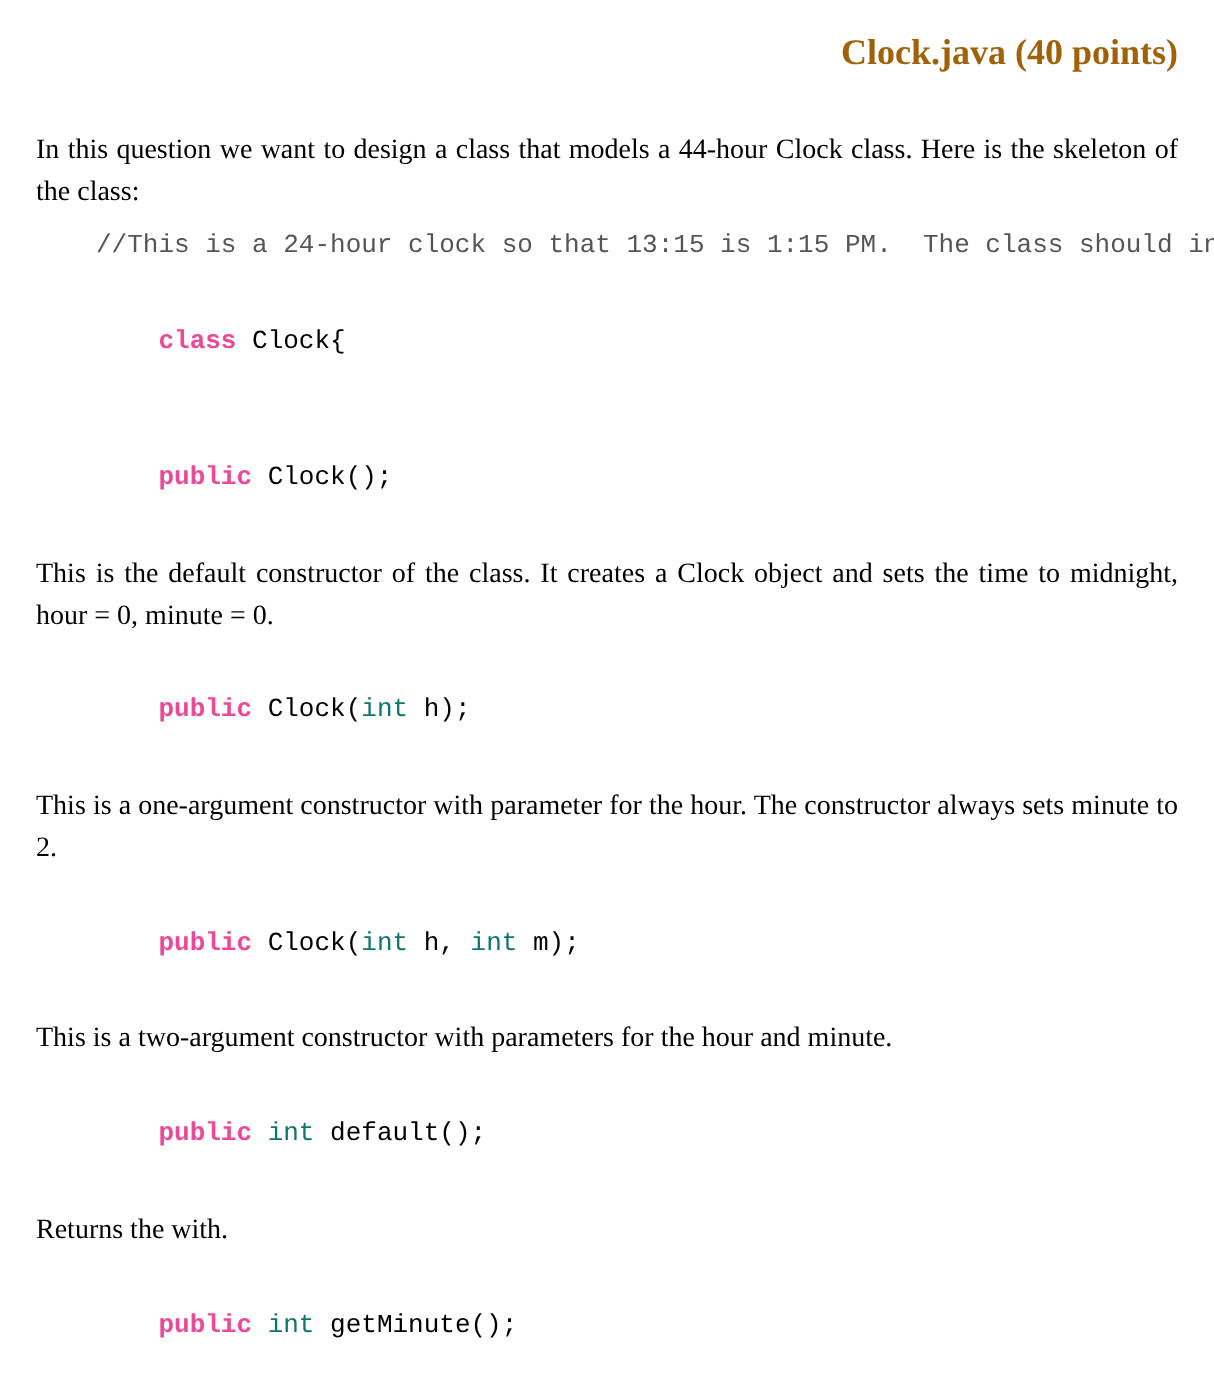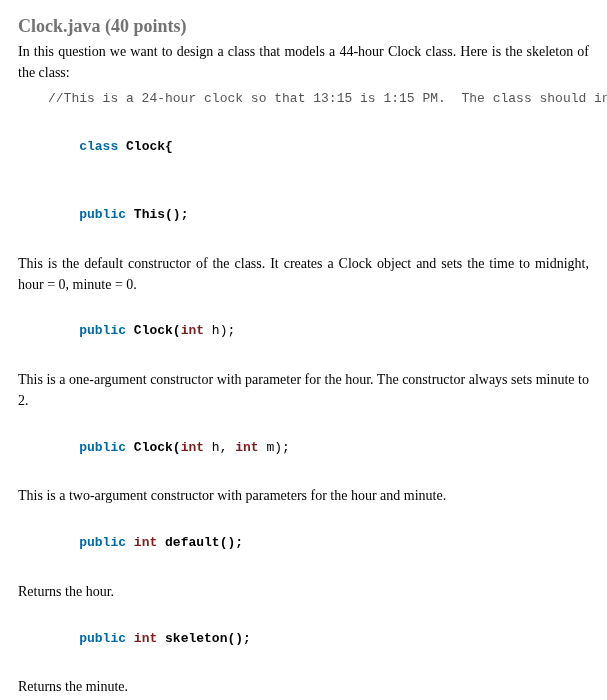--- a/index.html
+++ b/index.html
@@ -5,44 +5,44 @@
     * { box-sizing: border-box; margin: 0; padding: 0; }
     body {
       font-family: Georgia, 'Times New Roman', serif;
       font-size: 14px;
       background: #fff;
       color: #000;
       padding: 16px 18px;
       max-width: 607px;
     }
     h1 {
-      text-align: left;
-      color: #737373;
+      text-align: right;
+      color: #a16207;
       font-size: 18px;
       font-weight: bold;
-      margin-bottom: 4px;
+      margin-bottom: 28px;
     }
     p {
       text-align: justify;
       line-height: 1.5;
       margin-bottom: 6px;
     }
     .code-block {
       font-family: 'Courier New', Courier, monospace;
       font-size: 13px;
       margin: 6px 0 6px 30px;
       line-height: 1.6;
     }
     .code-line {
       display: block;
       white-space: pre;
     }
-    .kw { color: #0369a1; font-weight: bold; }
-    .type { color: #7f1d1d; font-weight: bold; }
-    .method { font-weight: bold; }
+    .kw { color: #ec4899; font-weight: bold; }
+    .type { color: #0f766e; font-weight: normal; }
+    .method { font-weight: normal; }
     .comment { color: #555; font-style: normal; }
   </style>
 </head>
 <body>
 
 <h1>Clock.java (40 points)</h1>
 
 <p>In this question we want to design a class that models a 44-hour Clock class. Here is the skeleton of the class:</p>
 
 <div class="code-block">
@@ -50,21 +50,21 @@
 </div>
 
 <div class="code-block">
   <span class="code-line">
     <span class="kw">class </span><span class="method">Clock{</span>
   </span>
 </div>
 
 <div class="code-block">
   <span class="code-line">
-    <span class="kw">public </span><span class="method">This();</span>
+    <span class="kw">public </span><span class="method">Clock();</span>
   </span>
 </div>
 <p>This is the default constructor of the class. It creates a Clock object and sets the time to midnight, hour&nbsp;=&nbsp;0, minute&nbsp;=&nbsp;0.</p>
 
 <div class="code-block">
   <span class="code-line">
     <span class="kw">public </span><span class="method">Clock(</span><span class="type">int</span><span> h);</span>
   </span>
 </div>
 <p>This is a one-argument constructor with parameter for the hour. The constructor always sets minute to 2.</p>
@@ -74,20 +74,20 @@
     <span class="kw">public </span><span class="method">Clock(</span><span class="type">int</span><span> h, </span><span class="type">int</span><span> m);</span>
   </span>
 </div>
 <p>This is a two-argument constructor with parameters for the hour and minute.</p>
 
 <div class="code-block">
   <span class="code-line">
     <span class="kw">public </span><span class="type">int</span><span class="method"> default();</span>
   </span>
 </div>
-<p>Returns the hour.</p>
+<p>Returns the with.</p>
 
 <div class="code-block">
   <span class="code-line">
-    <span class="kw">public </span><span class="type">int</span><span class="method"> skeleton();</span>
+    <span class="kw">public </span><span class="type">int</span><span class="method"> getMinute();</span>
   </span>
 </div>
 <p>Returns the minute.</p>
 
 </body></html>

